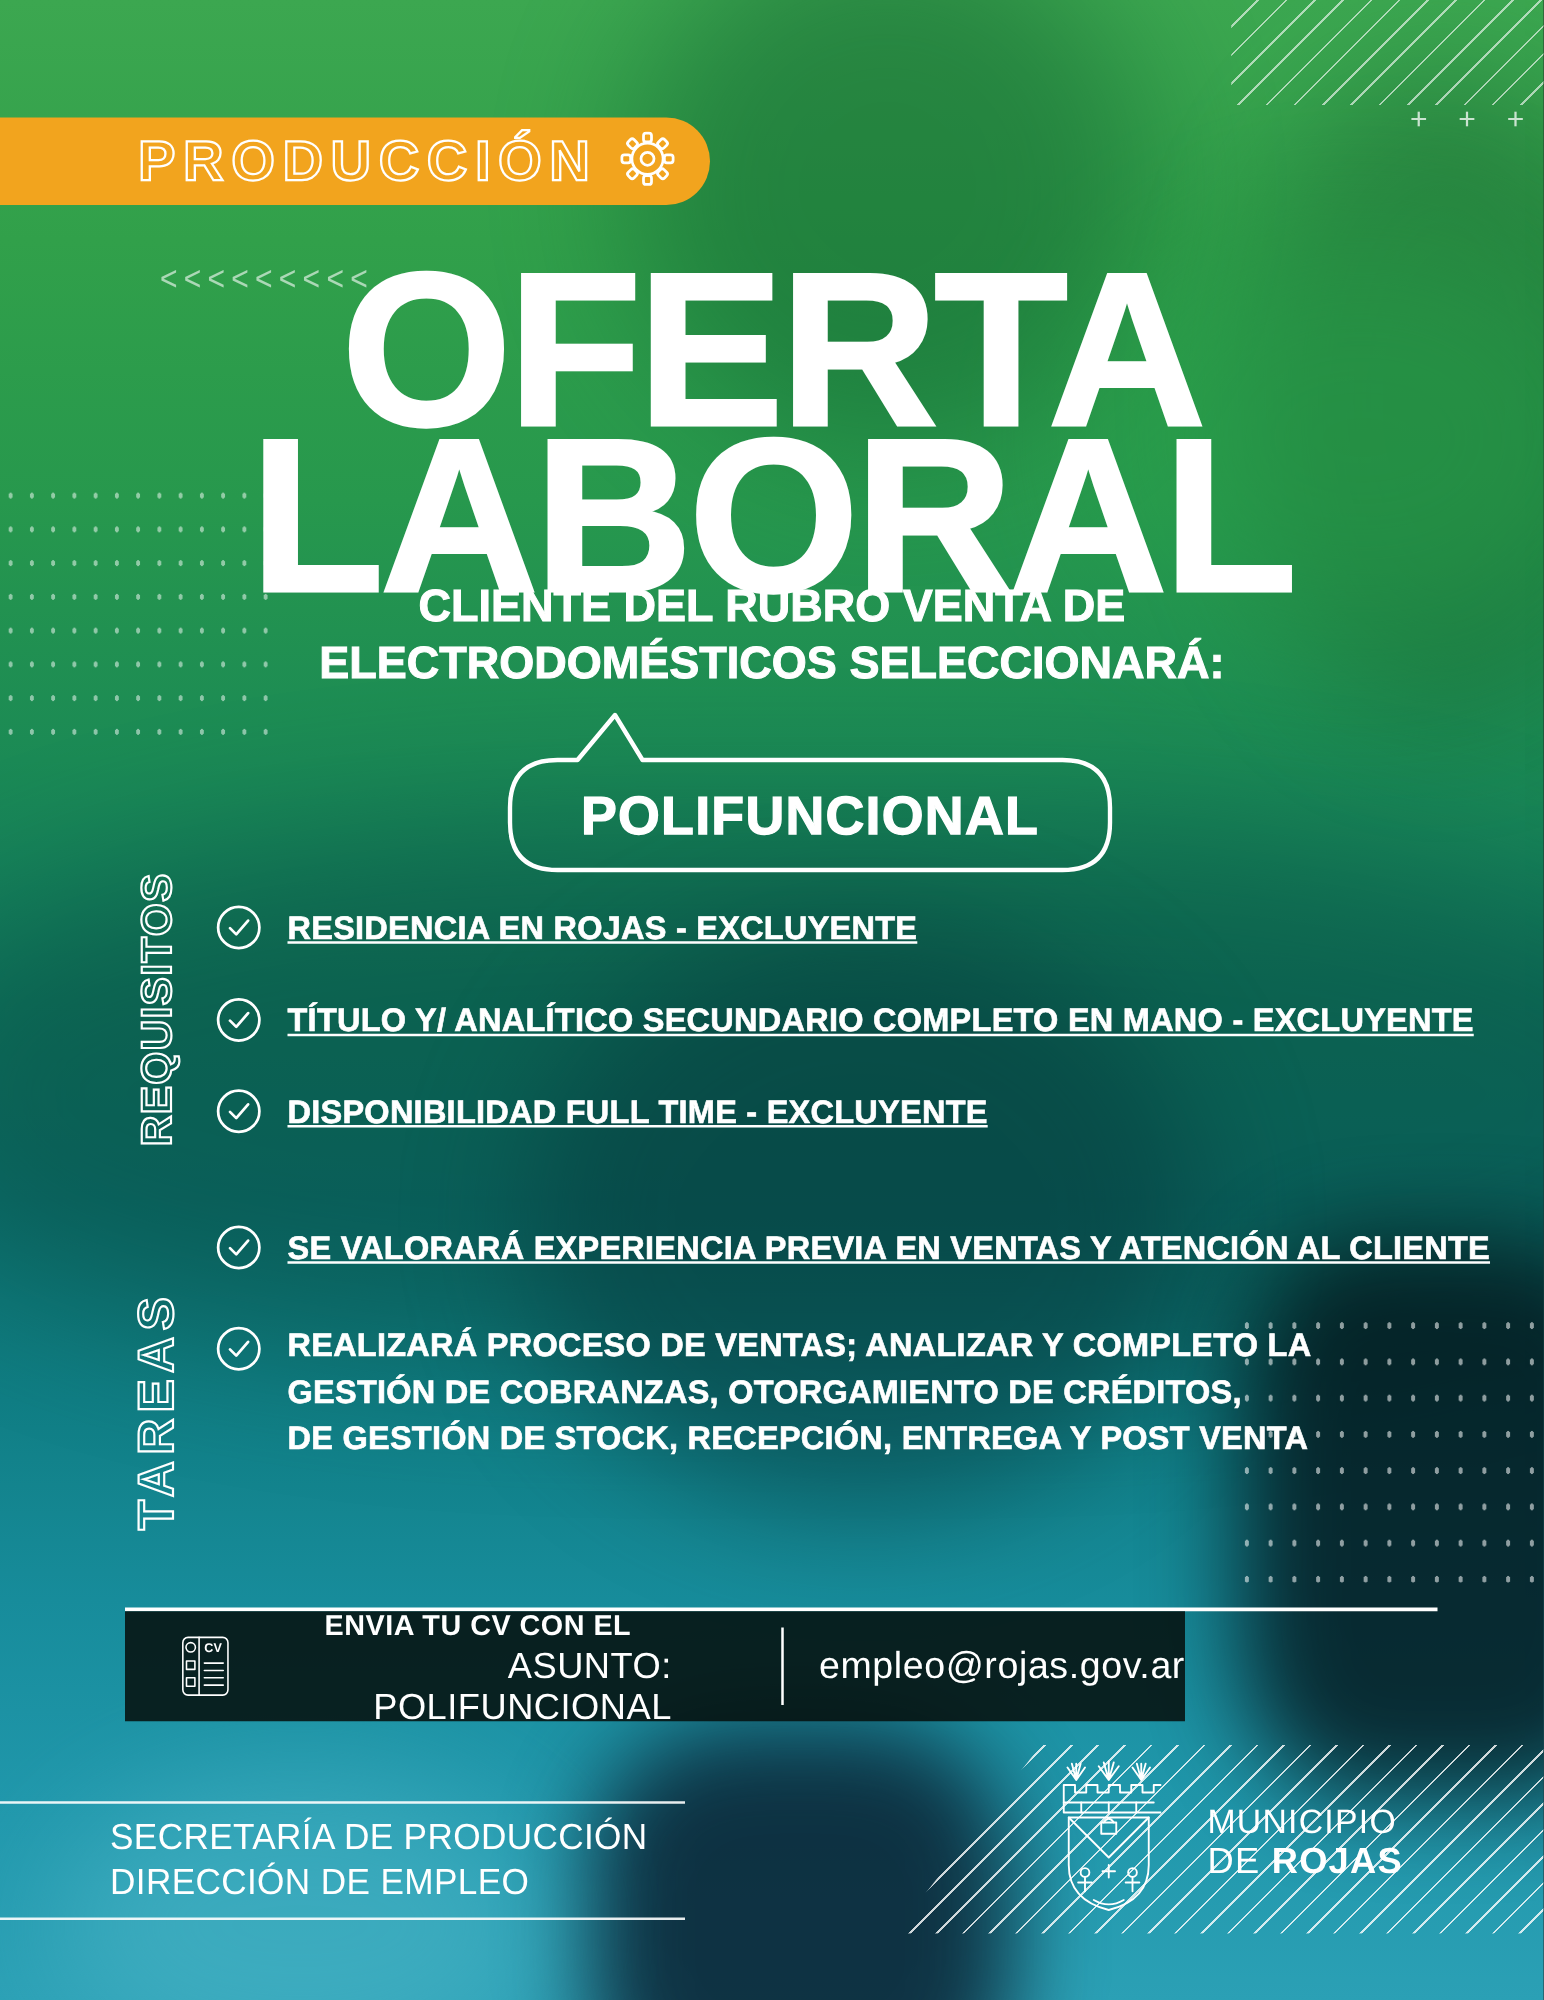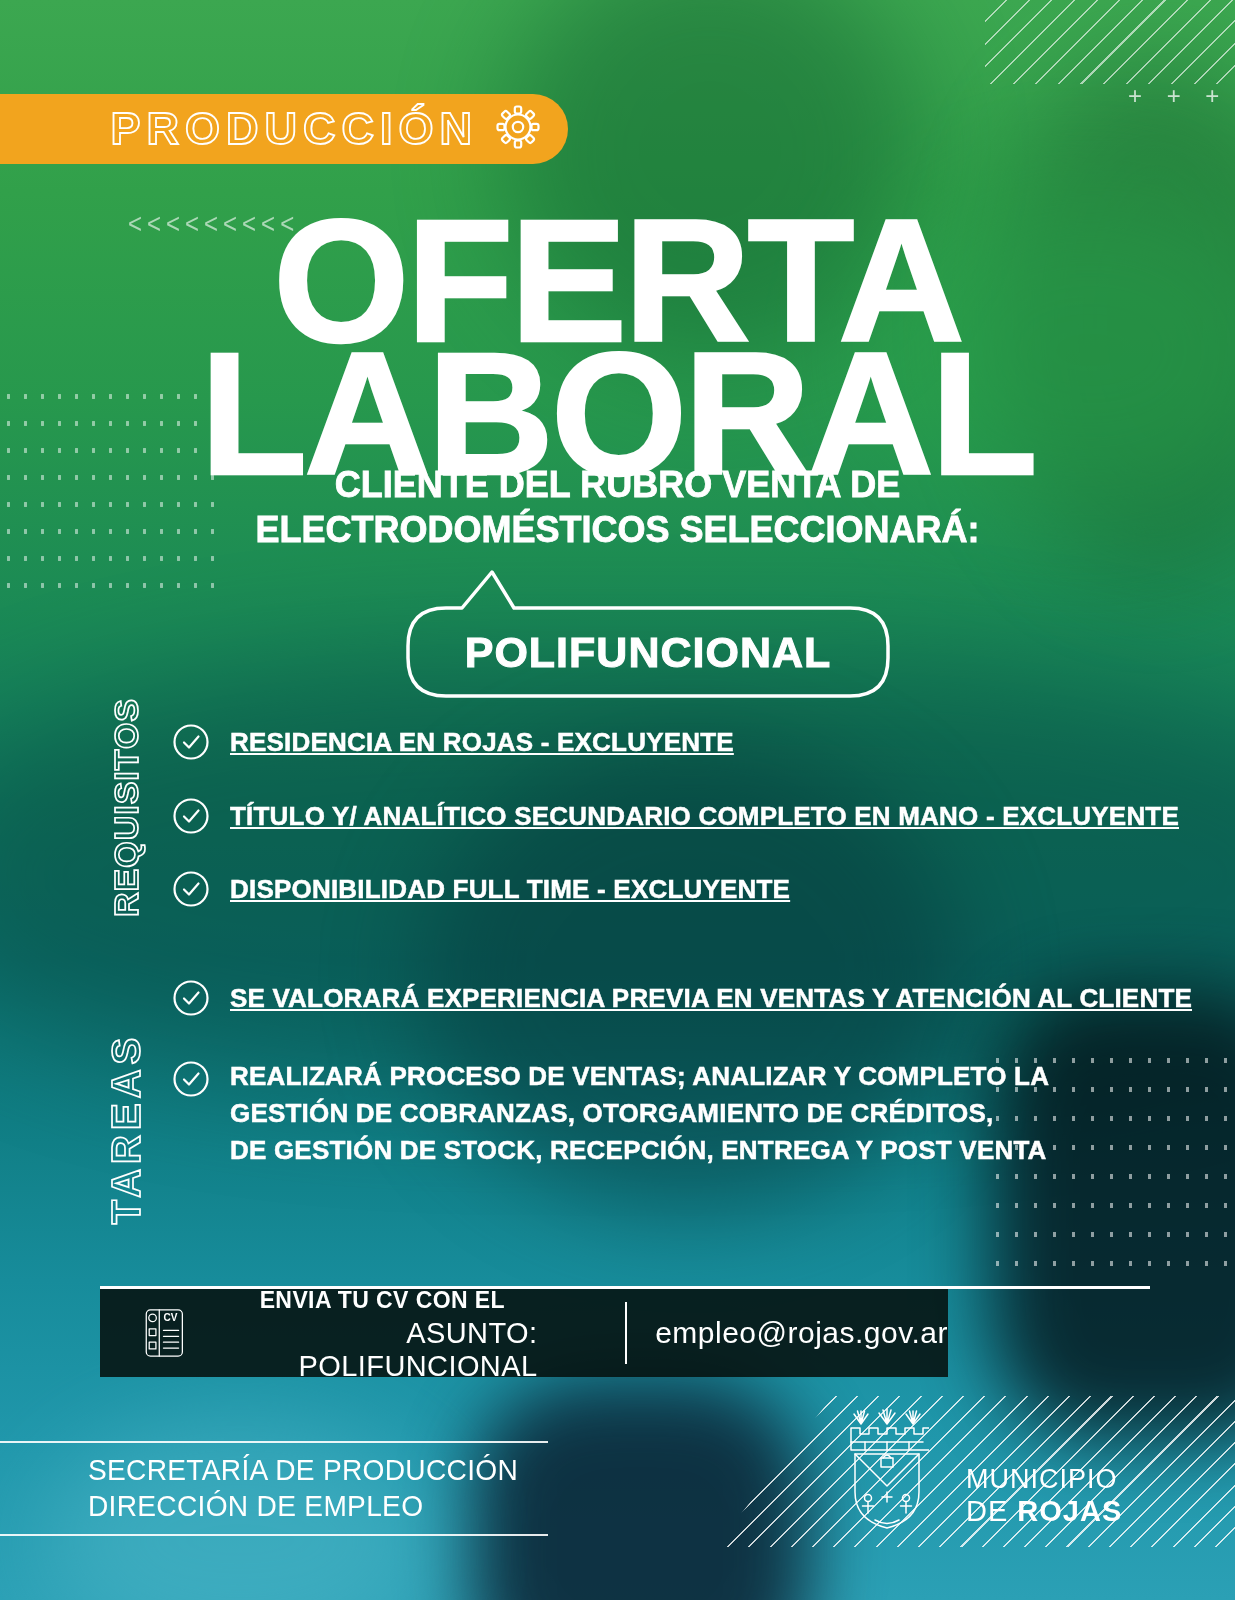--- a/index.html
+++ b/index.html
@@ -71,21 +71,21 @@
   .cv-text1{font-size:23px;font-weight:700;line-height:33px;letter-spacing:.4px;margin-left:40px;}
   .cv-text2{font-size:29px;font-weight:400;line-height:33px;letter-spacing:.4px;text-align:right;}
   .bar-divider{width:2px;height:62px;background:#fff;margin-left:88px;margin-right:28px;}
   .email{font-size:30px;font-weight:400;letter-spacing:.5px;}
   
   .foot-line-a{left:0;top:1441px;width:548px;height:2px;background:rgba(255,255,255,.9);}
   .foot-line-b{left:0;top:1534px;width:548px;height:2px;background:rgba(255,255,255,.9);}
   .dept{left:88px;top:1452px;font-size:29px;font-weight:400;line-height:36px;
     transform:scaleX(.97);transform-origin:left top;letter-spacing:.3px;}
   .crest{left:845px;top:1404px;width:84px;height:128px;}
-  .muni{left:966px;top:1441px;line-height:32px;margin-top:22px;}
+  .muni{left:966px;top:1441px;line-height:32px;}
   .muni-l1{font-size:27px;font-weight:400;letter-spacing:1px;}
   .muni-l2{font-size:29px;font-weight:400;letter-spacing:1px;}
   .muni-l2 b{font-weight:700;}
   svg .st{stroke:#fff;fill:none;stroke-width:2.2;stroke-linecap:round;stroke-linejoin:round;}
   svg .st15{stroke:#fff;fill:none;stroke-width:1.5;stroke-linecap:round;stroke-linejoin:round;}
 </style>
 </head>
 <body>
 
 <div class="poster">

